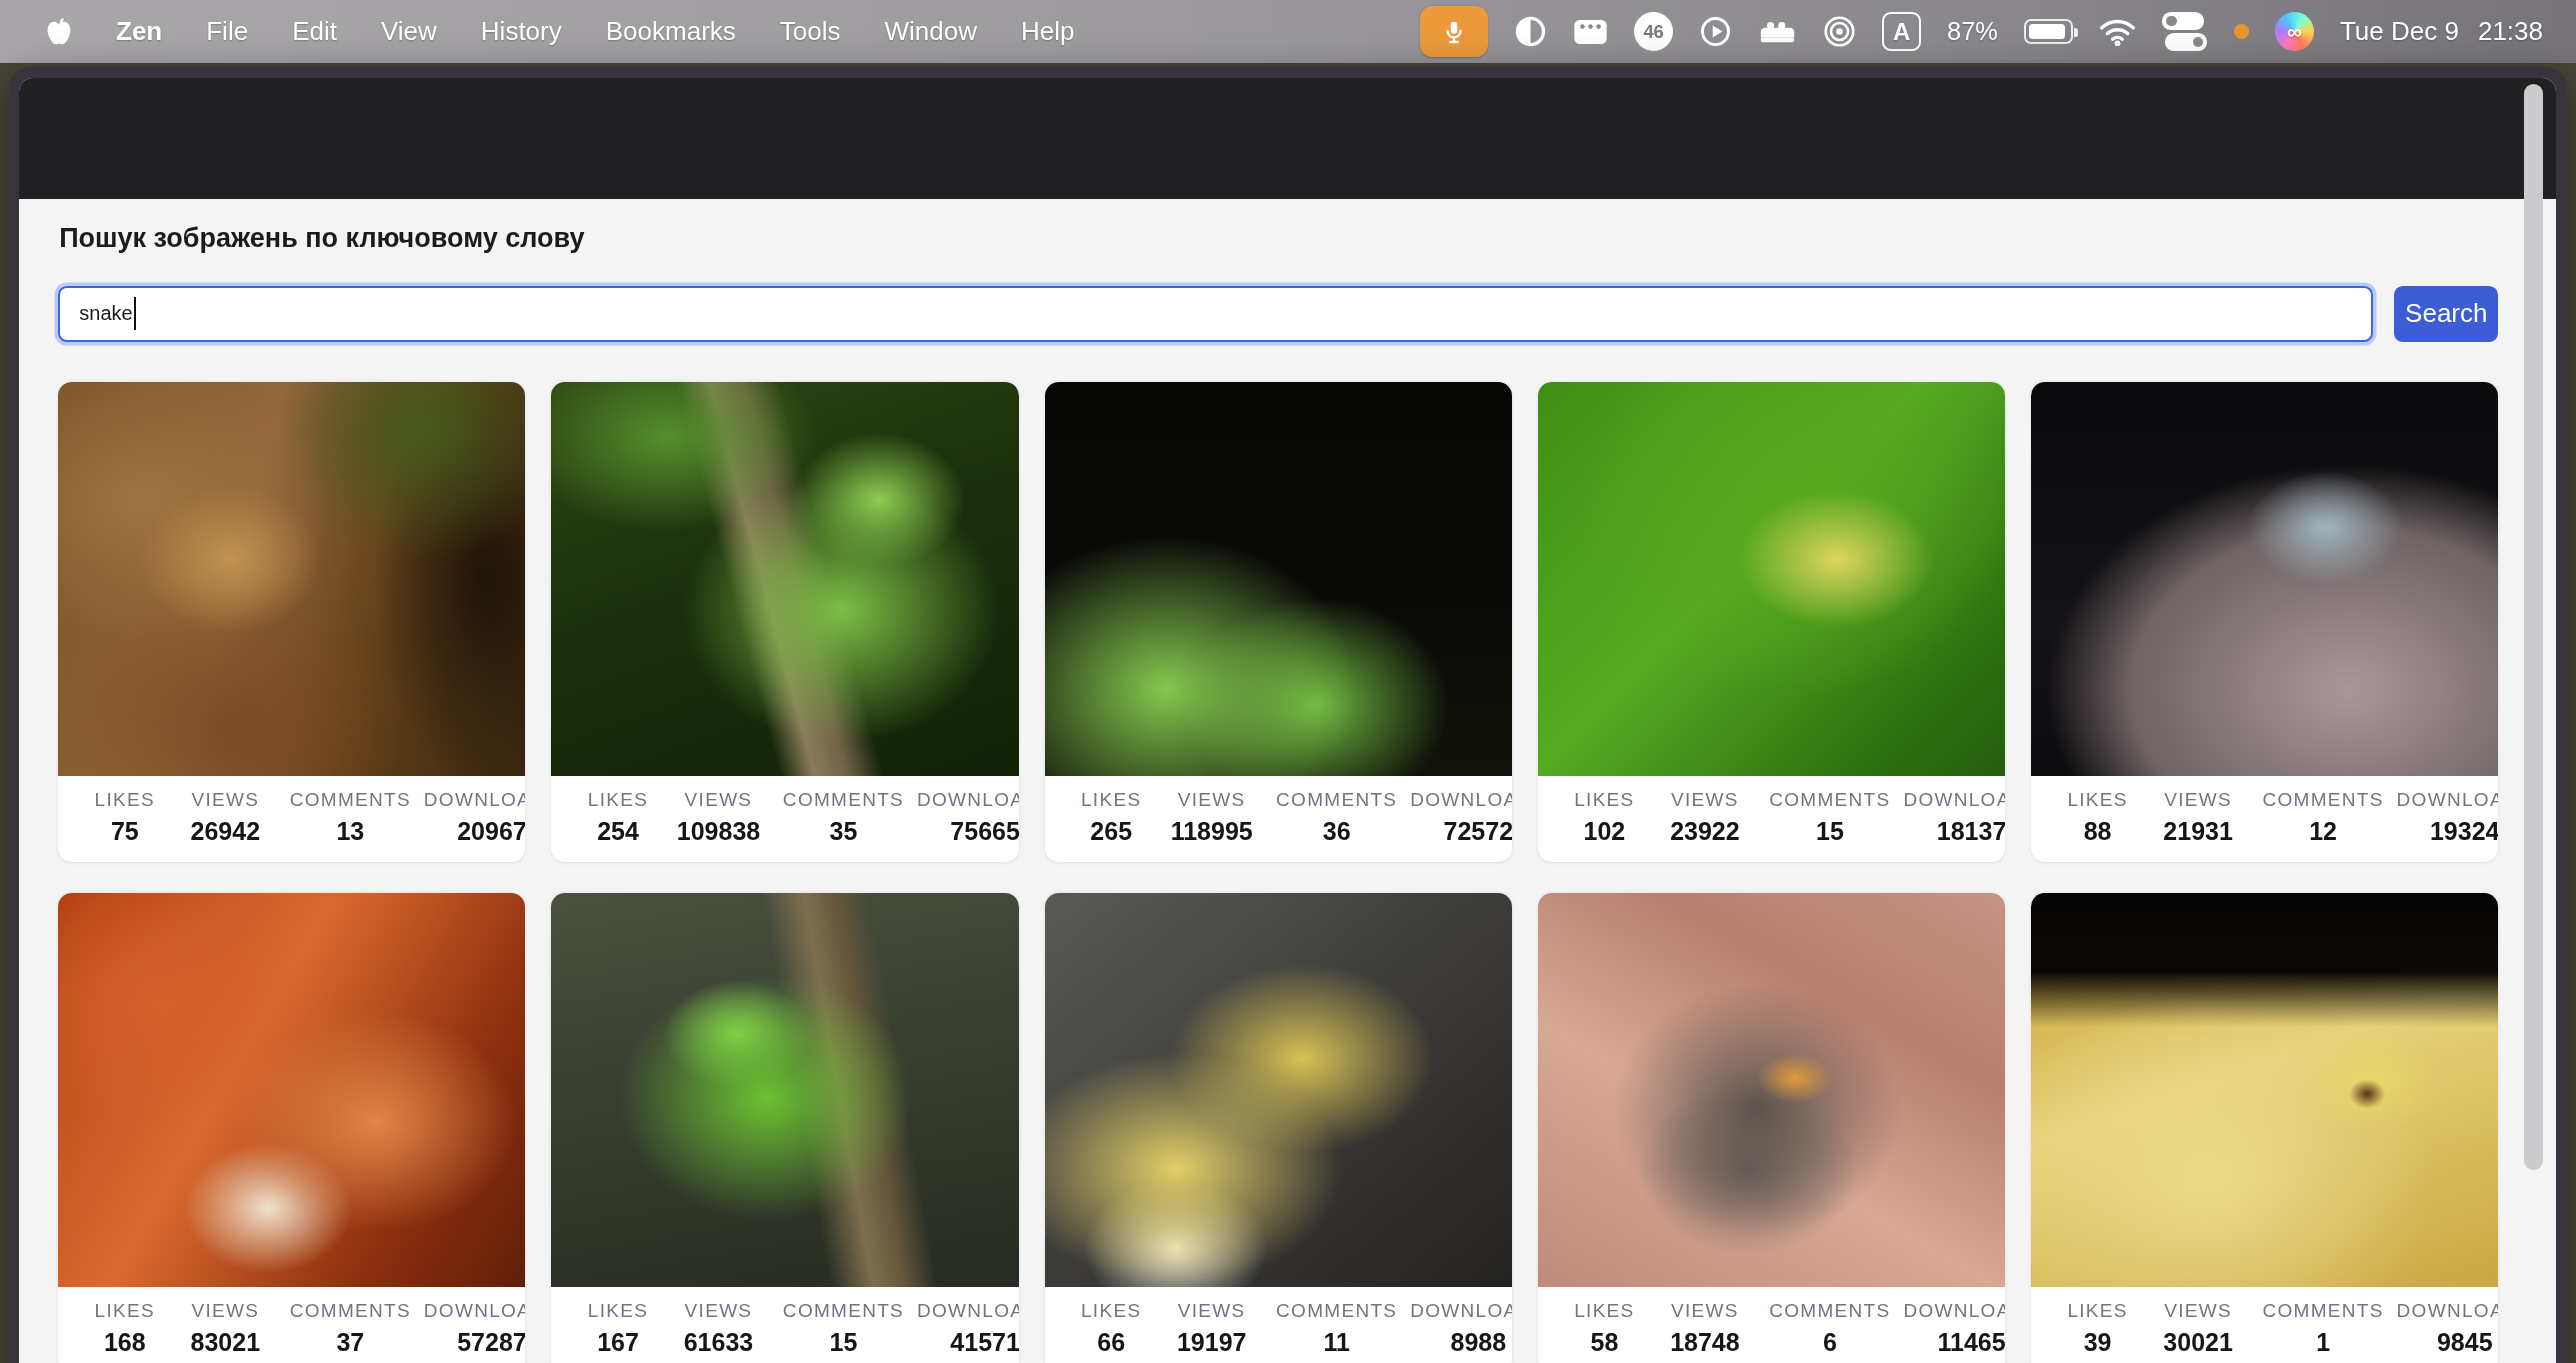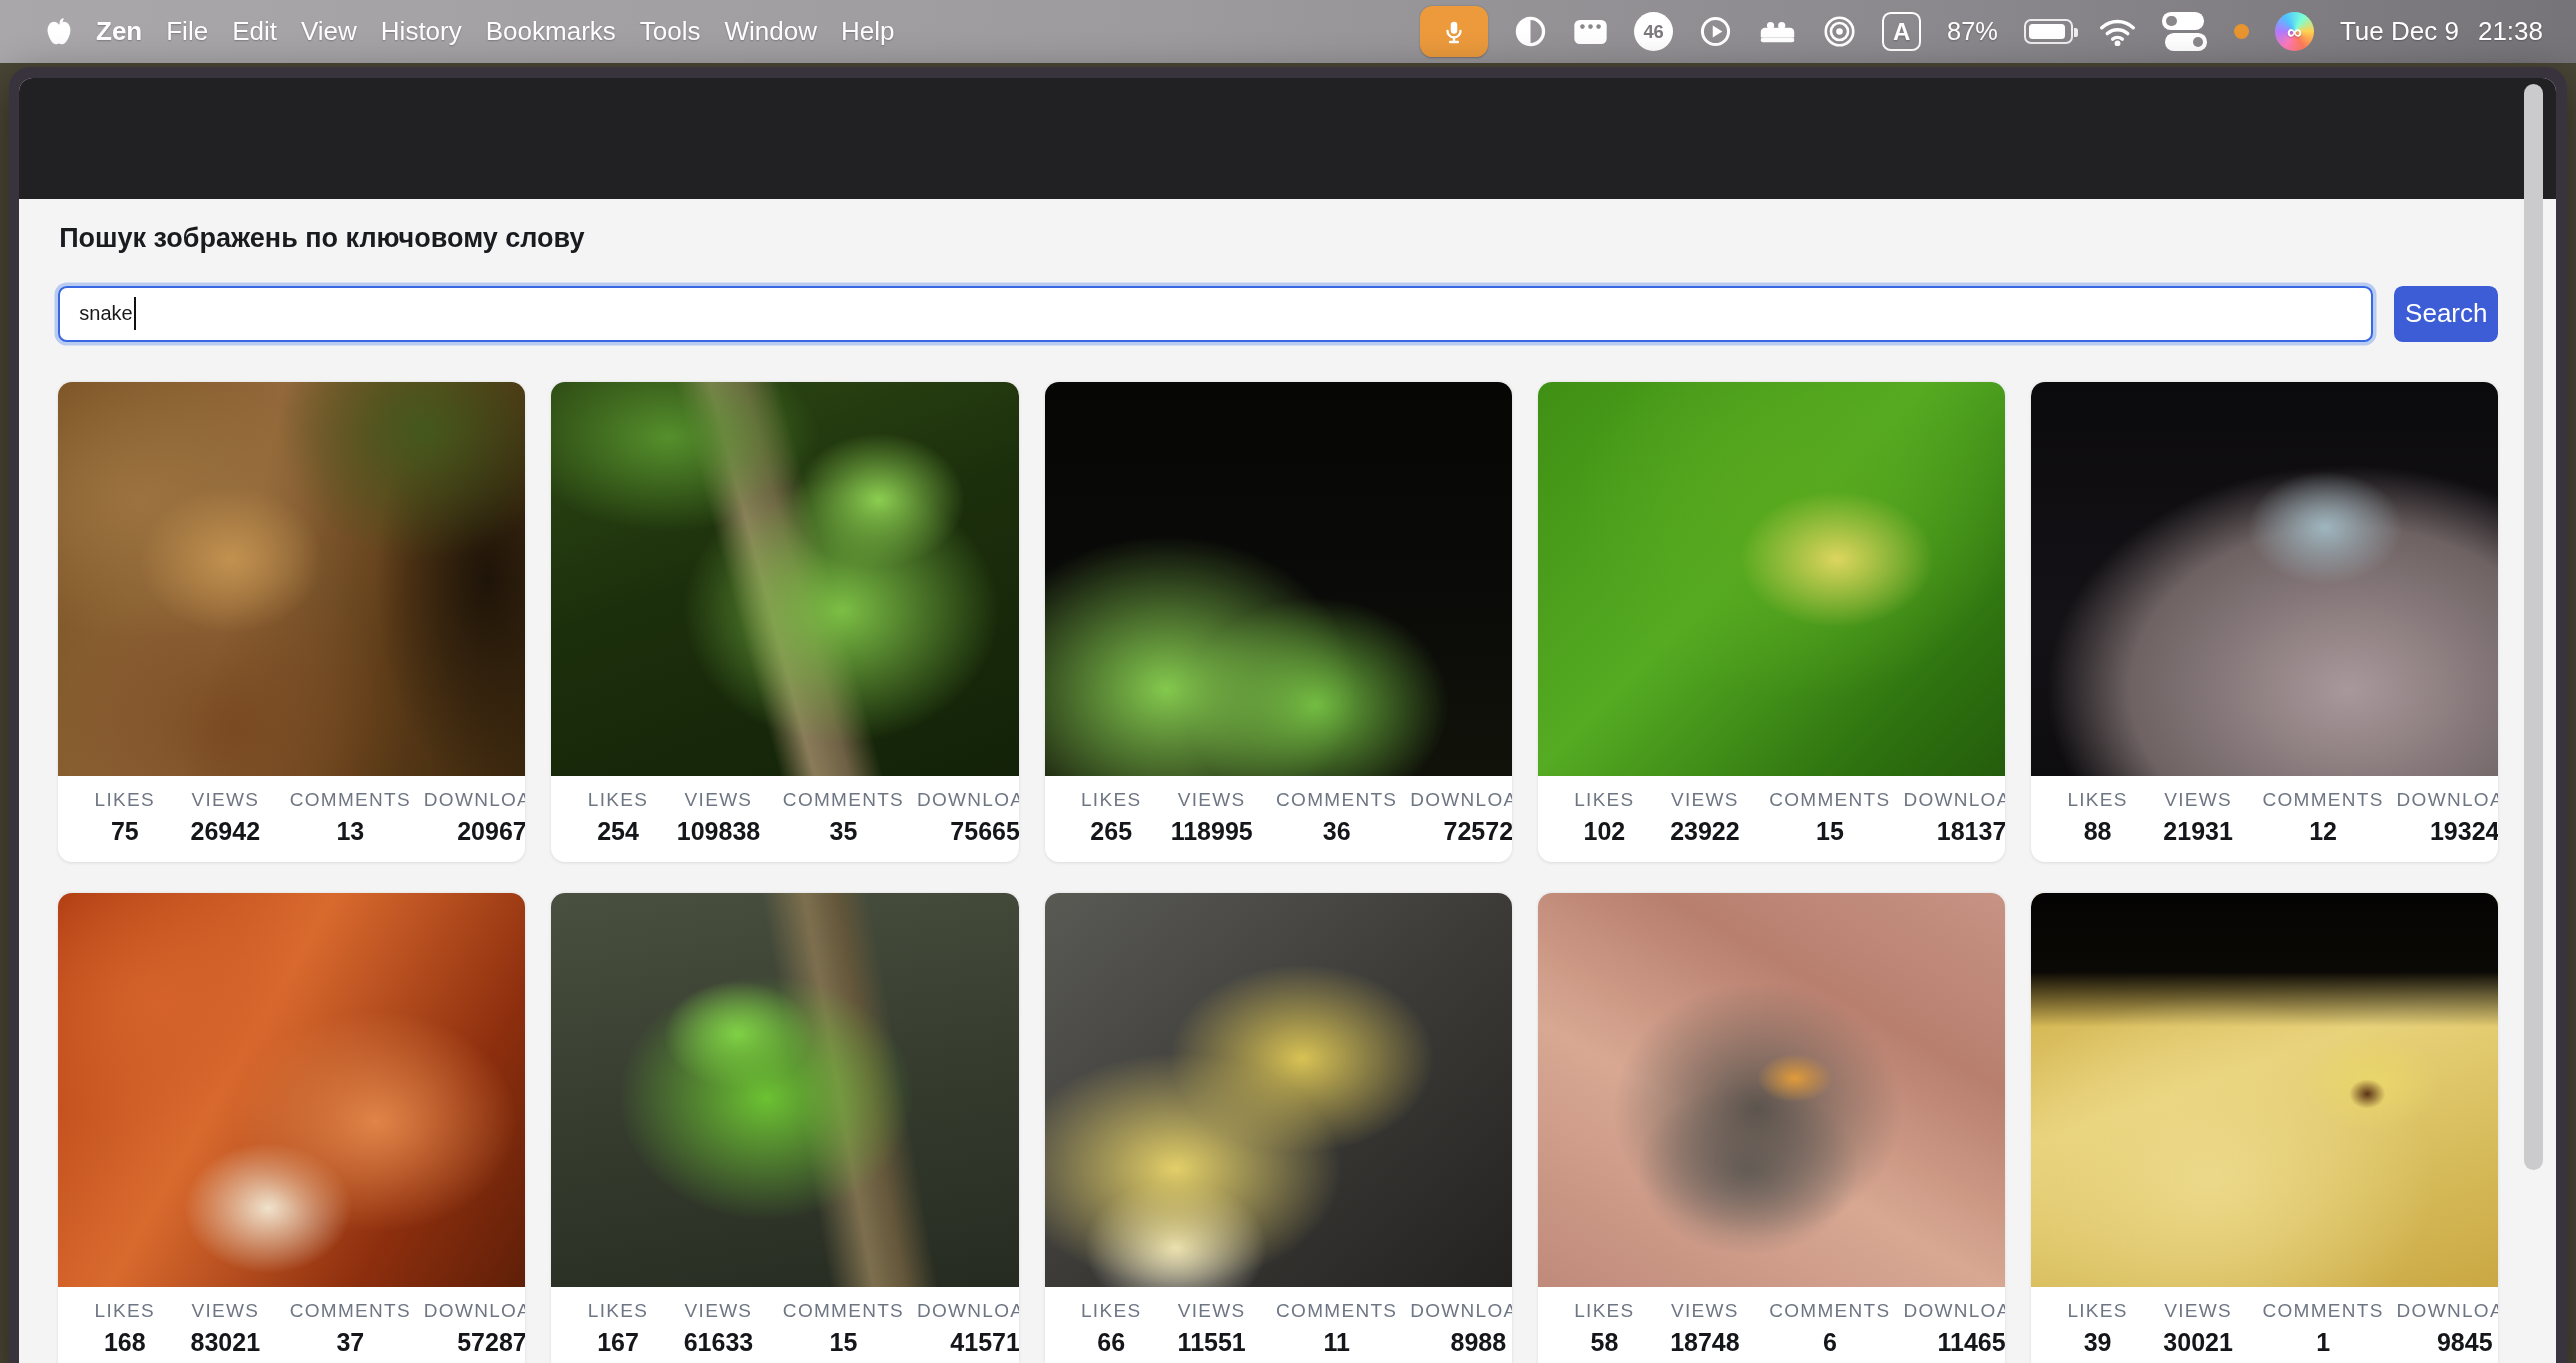--- a/index.html
+++ b/index.html
@@ -11,21 +11,21 @@
   }
 
   
   .menubar {
     position: absolute; left: 0; top: 0; width: 2576px; height: 63px;
     background: linear-gradient(90deg, #a9a7aa 0%, #9d9b9e 45%, #8b898d 75%, #767479 100%);
     display: flex; align-items: center; justify-content: space-between;
     color: #fff; font-size: 26px;
     text-shadow: 0 0.9px 1.8px rgba(0,0,0,.25);
   }
-  .mb-left { display: flex; align-items: center; gap: 24px; padding-left: 46px; }
+  .mb-left { display: flex; align-items: center; gap: 44px; padding-left: 46px; }
   .mb-left .app-name { font-weight: 700; }
   .mb-item { cursor: default; }
   .mb-right { display: flex; align-items: center; gap: 26px; padding-right: 33px; }
   .mb-icon { display: flex; align-items: center; justify-content: center; }
 
   .mic-btn { width: 68px; height: 51px; border-radius: 12.3px; background: #ec9a3c;
     display:flex; align-items:center; justify-content:center; box-shadow: 0 0.9px 1.8px rgba(0,0,0,.25); }
   .badge46 { width: 39px; height: 39px; border-radius: 50%; background: #fff;
     color:#7b797c; font-size: 18.4px; font-weight: 700; display:flex; align-items:center; justify-content:center;
     text-shadow:none; }
@@ -438,21 +438,21 @@
 
         <div class="card">
           <div class="card-img img8"></div>
           <div class="stats">
             <div class="stat">
                 <div class="lbl">LIKES</div>
                 <div class="val">66</div>
               </div>
             <div class="stat">
                 <div class="lbl">VIEWS</div>
-                <div class="val">11551</div>
+                <div class="val">19197</div>
               </div>
             <div class="stat">
                 <div class="lbl">COMMENTS</div>
                 <div class="val">11</div>
               </div>
             <div class="stat">
                 <div class="lbl">DOWNLOADS</div>
                 <div class="val">8988</div>
               </div>
           </div>

